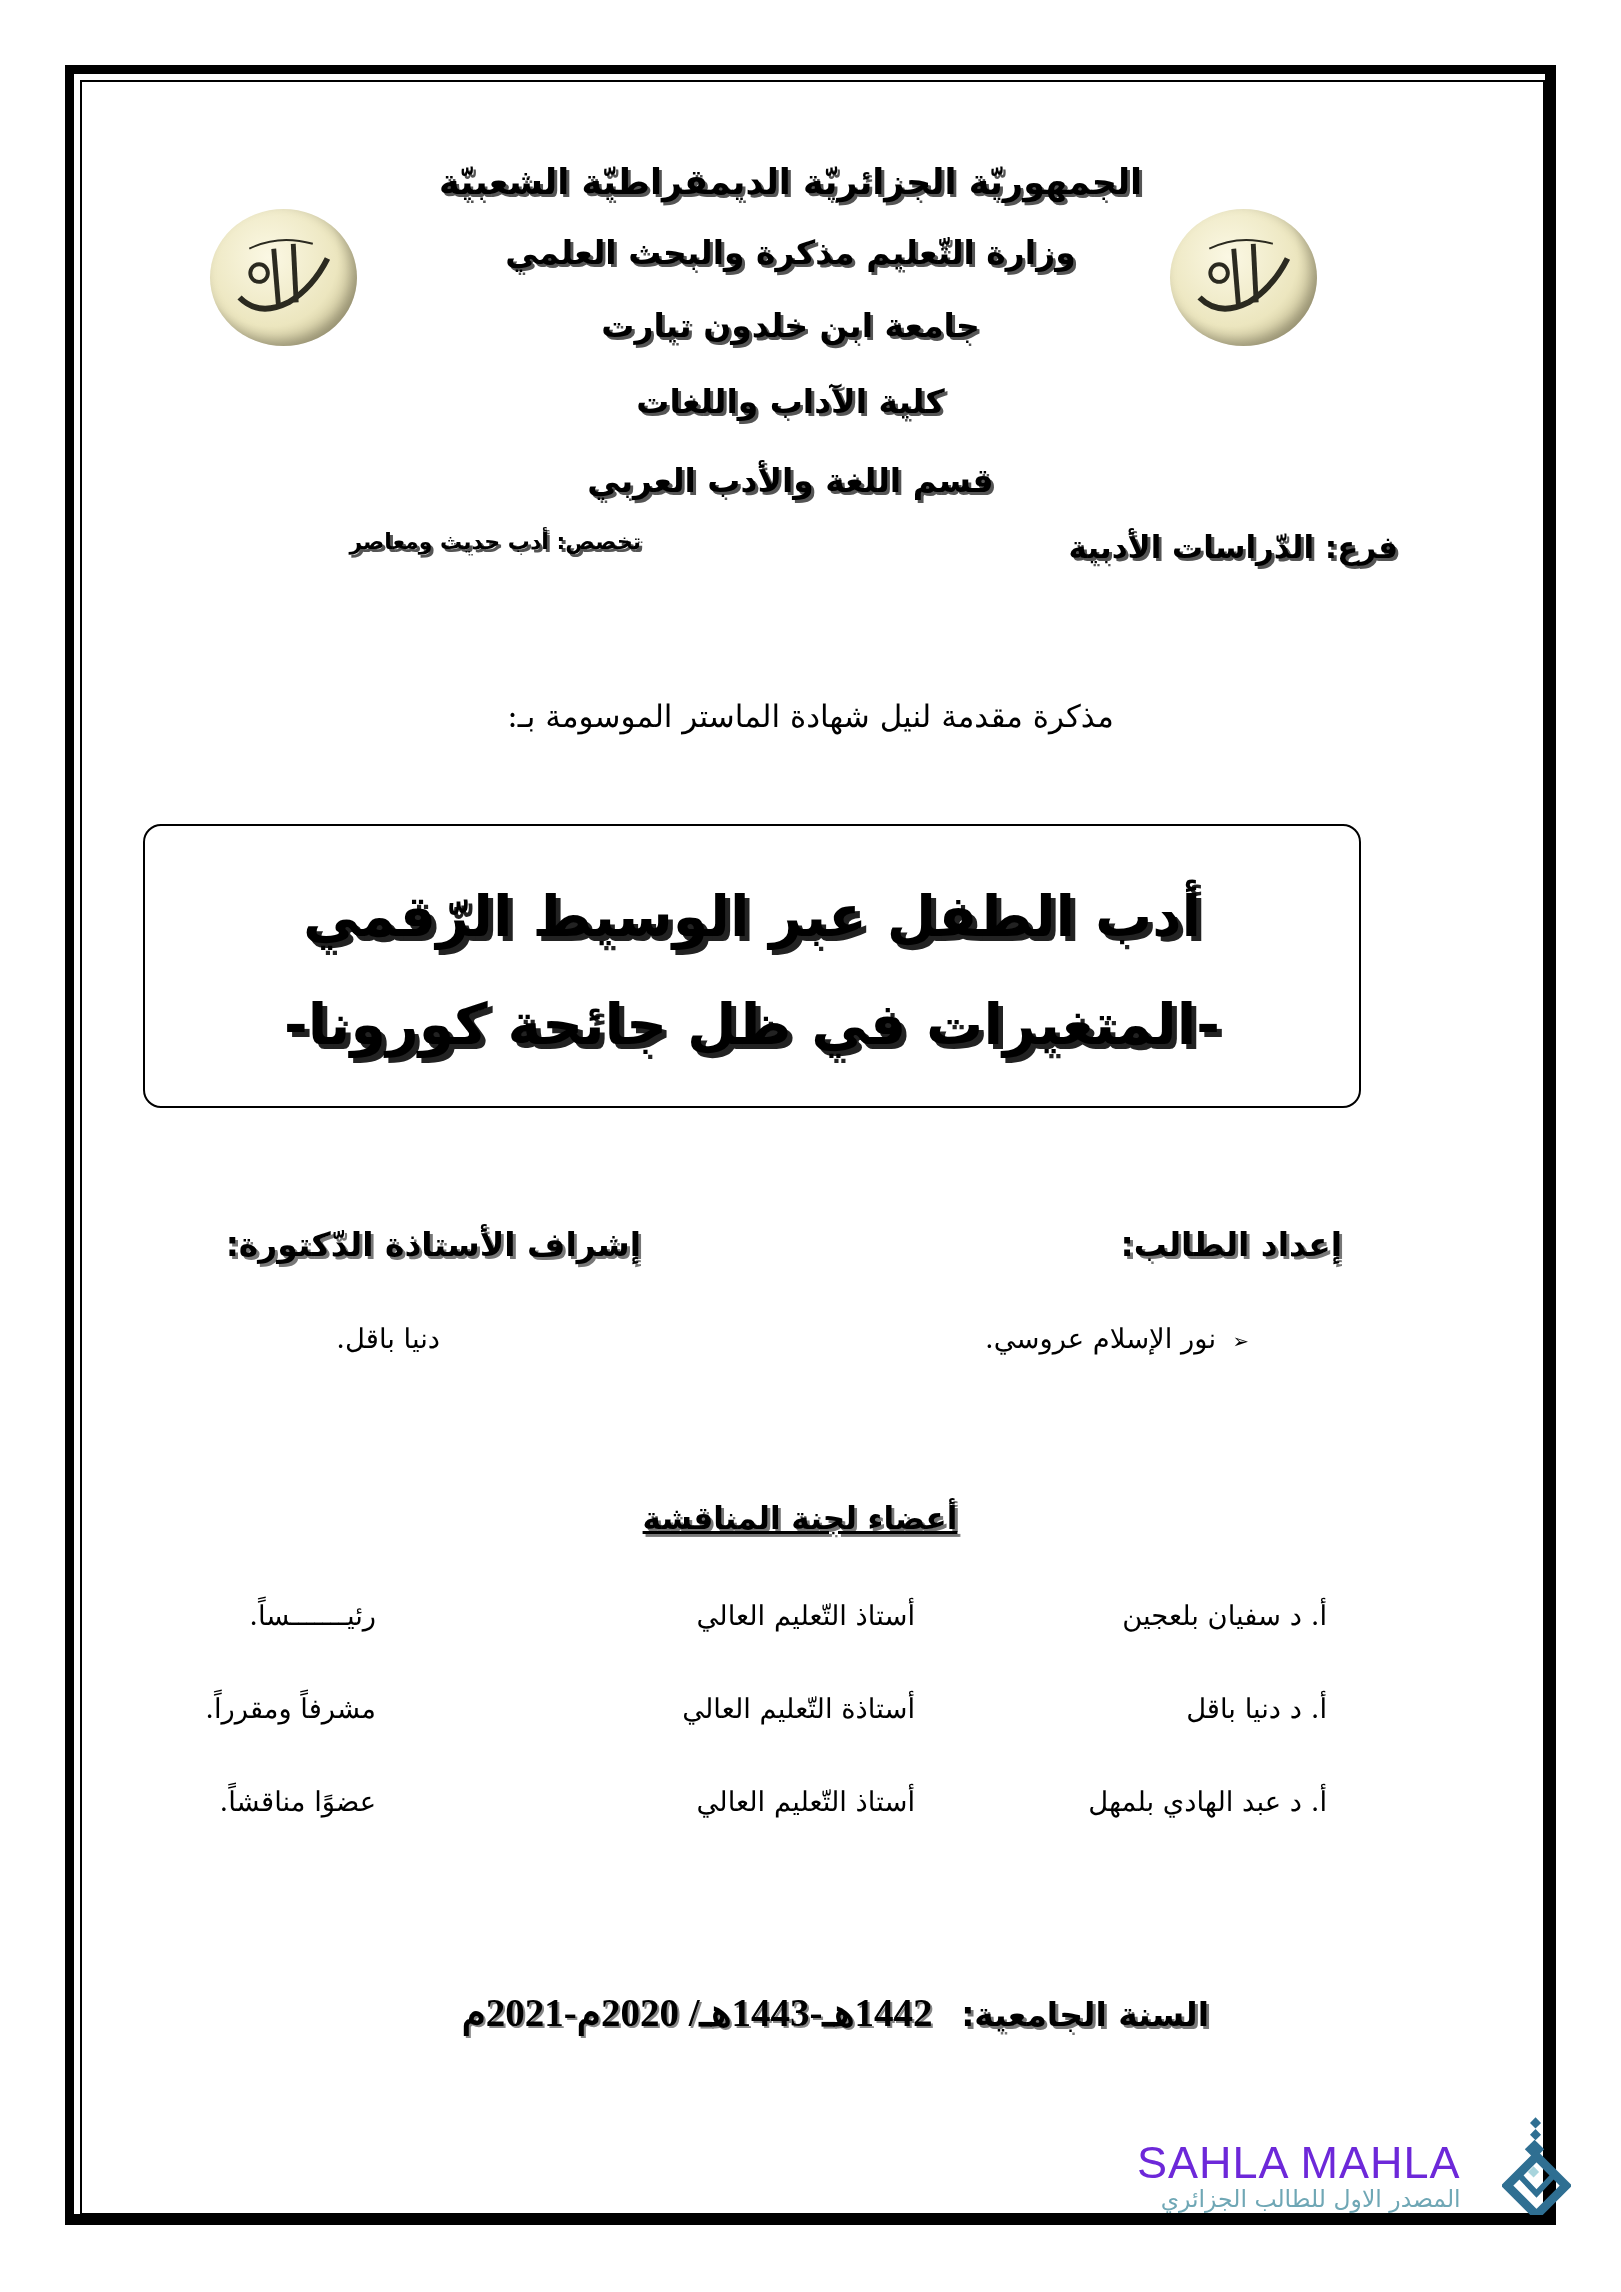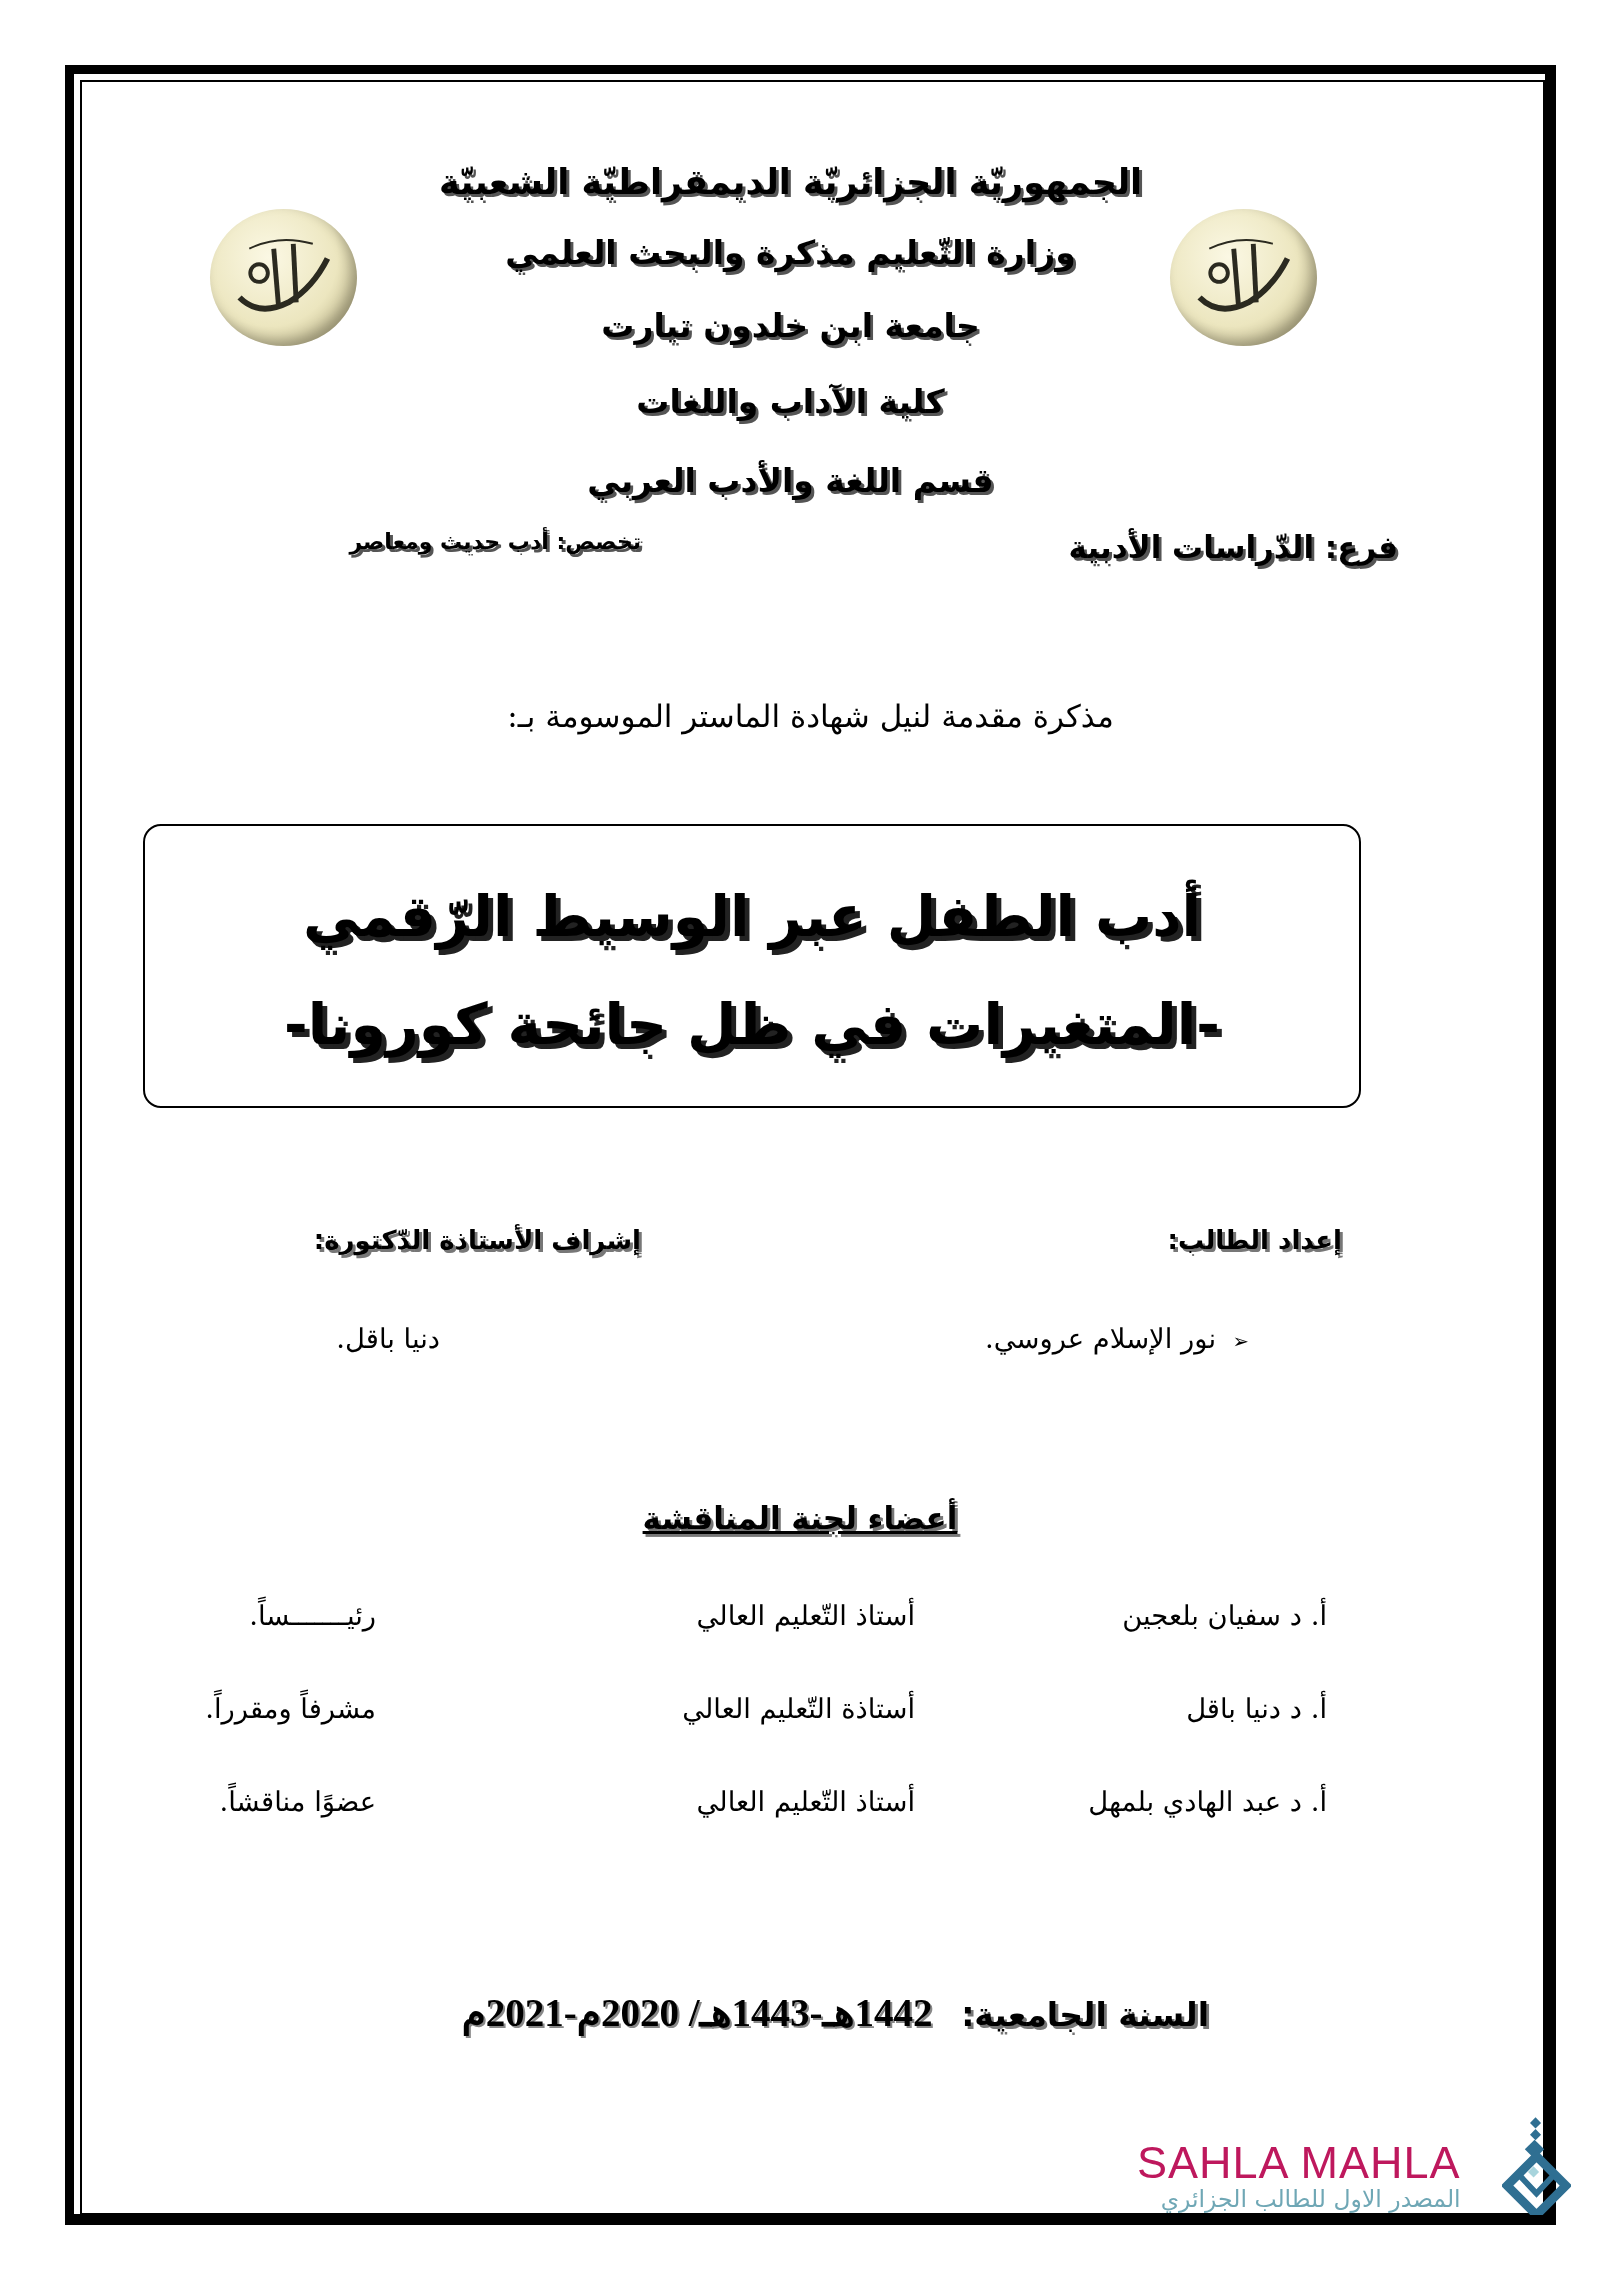--- a/index.html
+++ b/index.html
@@ -17,26 +17,26 @@
   .seal { position:absolute; width:147px; height:137px; border-radius:50%;
           background:radial-gradient(ellipse at 40% 35%, #fbf8e4 0%, #ece6bf 55%, #bdb58a 85%, #8c8563 100%);
           box-shadow:inset -5.9px -5.9px 11.8px rgba(0,0,0,0.25);
           display:flex; align-items:center; justify-content:center; overflow:hidden; }
   .seal svg { width:127px; height:118px; }
   .serif-text { font-family:"DejaVu Serif", serif; white-space:nowrap; }
   .title-box { position:absolute; left:143px; top:824px; width:1218px; height:284px;
                border:2.9px solid #000; border-radius:18px; box-sizing:border-box; }
   .title-line { font-family:"DejaVu Sans", sans-serif; font-weight:bold; font-size:57px;
                 text-shadow:4.9px 4.9px 0 #222; white-space:nowrap; text-align:center; width:100%; position:absolute; }
-  .section-label { font-family:"DejaVu Sans", sans-serif; font-weight:bold; font-size:26px;
+  .section-label { font-family:"DejaVu Sans", sans-serif; font-weight:bold; font-size:33px;
                    text-shadow:2.9px 2.9px 0 #777; white-space:nowrap; }
   .body-row { font-family:"DejaVu Serif", serif; font-size:27.4px; white-space:nowrap; }
   .committee-title { font-family:"DejaVu Sans", sans-serif; font-weight:bold; font-size:31px;
                      text-decoration:underline; text-shadow:2.9px 2.9px 0 #777; white-space:nowrap; }
-  .watermark-en { font-family:"Liberation Sans", sans-serif; font-size:45px; color:#be185d;
+  .watermark-en { font-family:"Liberation Sans", sans-serif; font-size:45px; color:#6d28d9;
                   letter-spacing:1px; direction:ltr; white-space:nowrap; }
   .watermark-ar { font-family:"DejaVu Sans", sans-serif; font-size:23.5px; color:#6fa7b5; white-space:nowrap;text-align:right; }
 </style>
 </head>
 <body>
 
 <div class="frame-outer"></div>
 <div class="frame-inner"></div>
 
 <div class="page">

